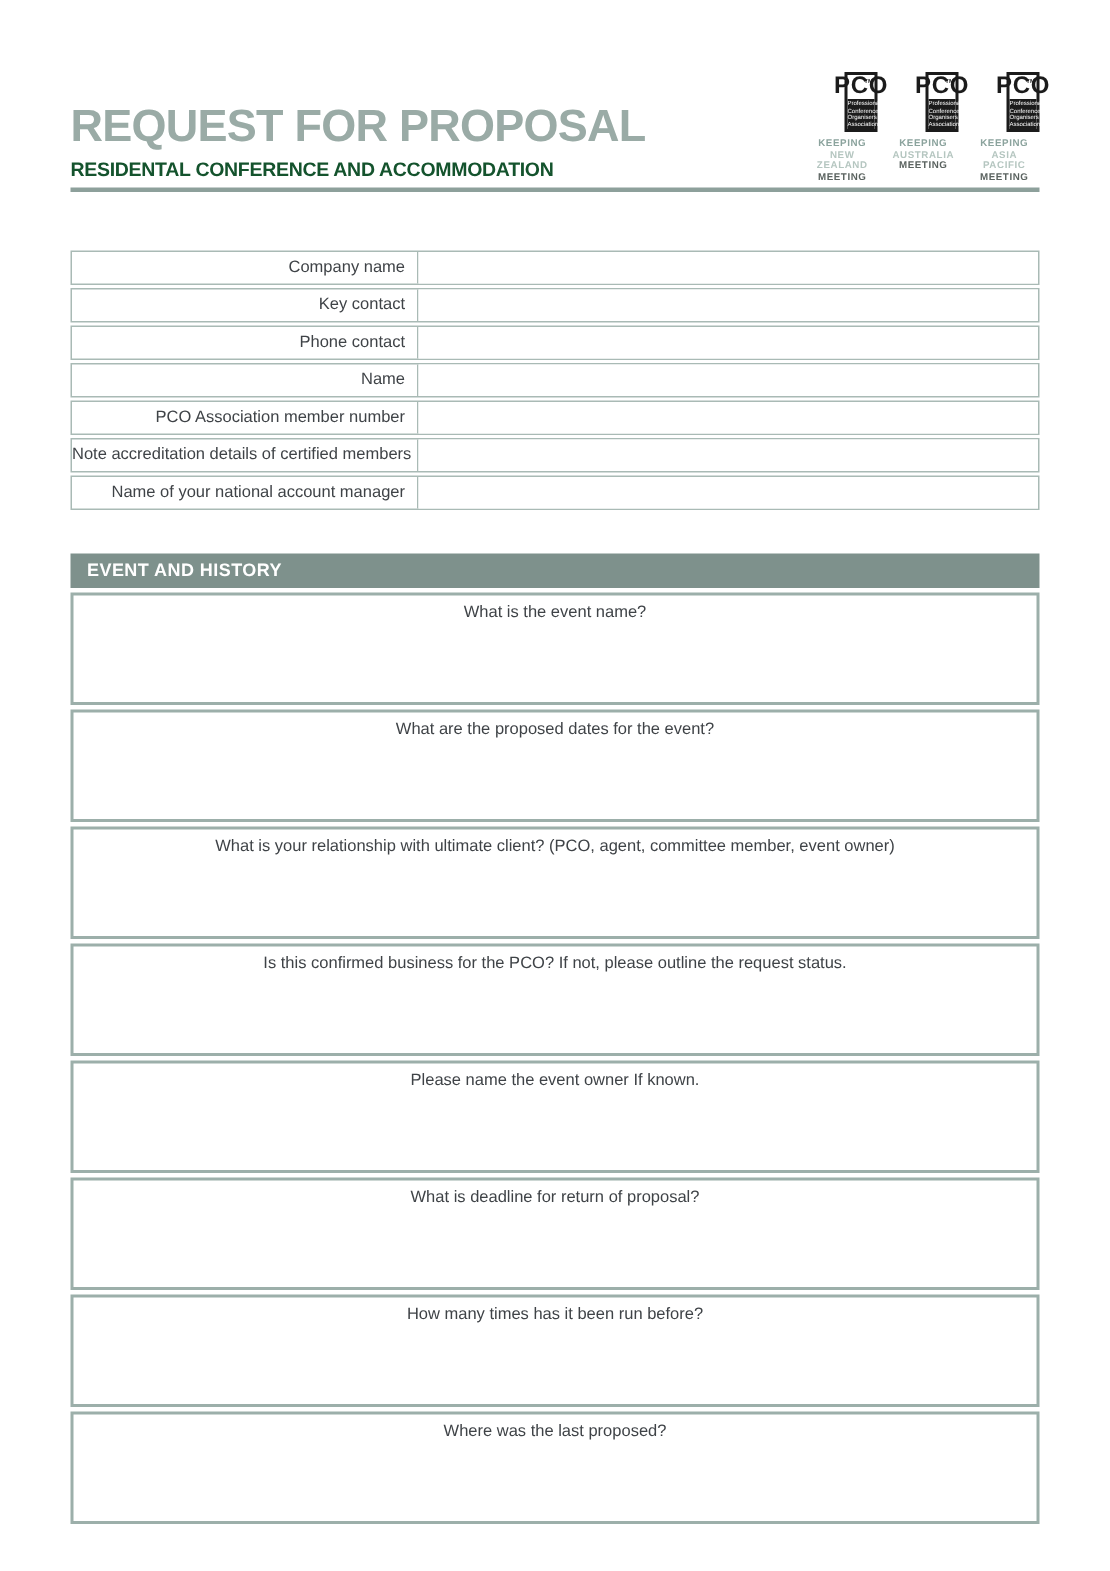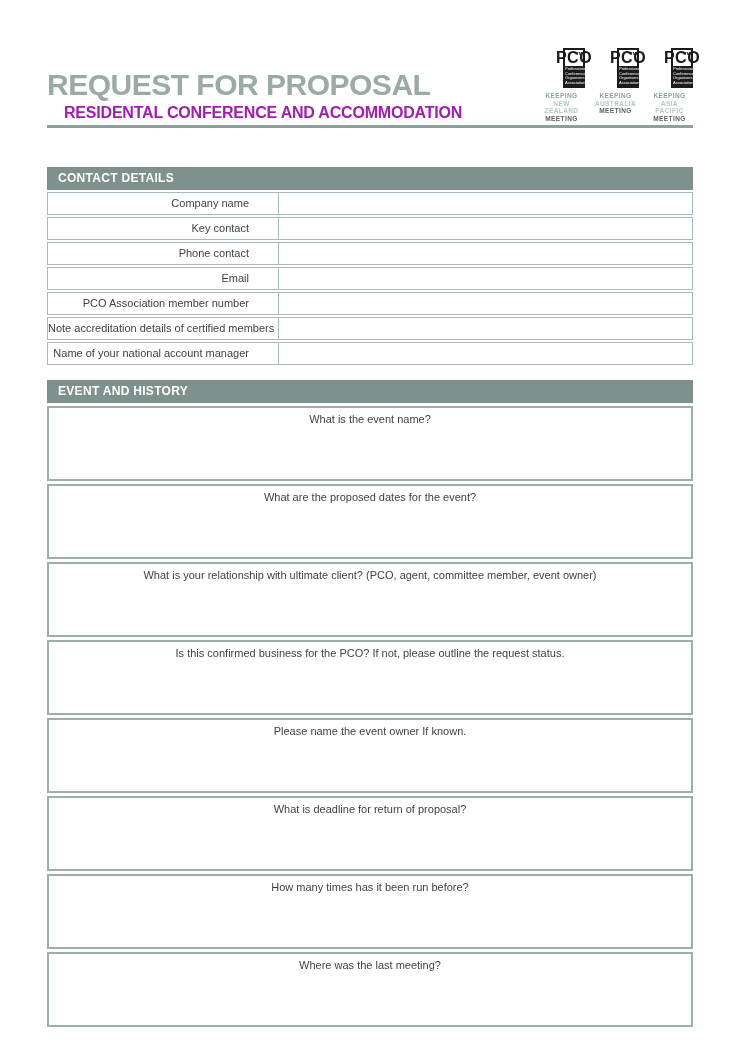--- a/index.html
+++ b/index.html
@@ -24,27 +24,26 @@
   }
   .title-block { padding-top: 13px; }
   .doc-title {
     font-size: 30px;
     font-weight: bold;
     letter-spacing: -0.5px;
     color: #9aaba6;
     line-height: 30px;
   }
   .doc-subtitle {
-    font-size: 16px;
+    font-size: 13px;
     font-weight: bold;
     letter-spacing: -0.2px;
-    color: #a21caf;
+    color: #14532d;
     line-height: 19px;
     margin-top: 3px;
-    margin-left: 17px;
   }
   .logos { display: flex; gap: 7px; }
   .logo-unit { width: 47px; }
   .logo-box {
     border: 2px solid #1b1b1b;
     background: #ffffff;
     height: 40px;
     display: flex;
     flex-direction: column;
     margin-left: 25px;
@@ -98,34 +97,34 @@
     background: #7e918c;
     color: #ffffff;
     font-weight: bold;
     font-size: 12px;
     letter-spacing: 0.3px;
     height: 23px;
     line-height: 23px;
     padding-left: 11px;
   }
   .contact-section { margin-top: 39px; }
-  .event-section   { margin-top: 15px; }
+  .event-section   { margin-top: 29px; }
 
   
   .c-row {
     display: flex;
     border: 1px solid #a9bab5;
     margin-top: 2px;
     height: 23px;
   }
   .c-label {
     width: 231px;
     border-right: 1px solid #a9bab5;
     text-align: right;
-    padding-right: 29px;
+    padding-right: 8px;
     font-size: 11px;
     line-height: 21px;
     color: #3f4347;
     white-space: nowrap;
   }
   .c-value { flex: 1; background: #ffffff; }
 
   
   .q-box {
     border: 2px solid #9cafaa;
@@ -207,36 +206,35 @@
           <div class="tag-meeting">MEETING</div>
         </div>
       </div>
 
     </div>
   </div>
 
   <div class="header-divider"></div>
 
   <div class="contact-section">
-    <div class="section-bar">CONTACT DETAILS</div>
 
     <div class="c-row">
       <div class="c-label">Company name</div>
       <div class="c-value"></div>
     </div>
     <div class="c-row">
       <div class="c-label">Key contact</div>
       <div class="c-value"></div>
     </div>
     <div class="c-row">
       <div class="c-label">Phone contact</div>
       <div class="c-value"></div>
     </div>
     <div class="c-row">
-      <div class="c-label">Email</div>
+      <div class="c-label">Name</div>
       <div class="c-value"></div>
     </div>
     <div class="c-row">
       <div class="c-label">PCO Association member number</div>
       <div class="c-value"></div>
     </div>
     <div class="c-row">
       <div class="c-label">Note accreditation details of certified members</div>
       <div class="c-value"></div>
     </div>
@@ -264,17 +262,17 @@
     <div class="q-box">
       <div class="q-label">Please name the event owner If known.</div>
     </div>
     <div class="q-box">
       <div class="q-label">What is deadline for return of proposal?</div>
     </div>
     <div class="q-box">
       <div class="q-label">How many times has it been run before?</div>
     </div>
     <div class="q-box">
-      <div class="q-label">Where was the last meeting?</div>
+      <div class="q-label">Where was the last proposed?</div>
     </div>
   </div>
 
 </div>
 
 </body></html>

